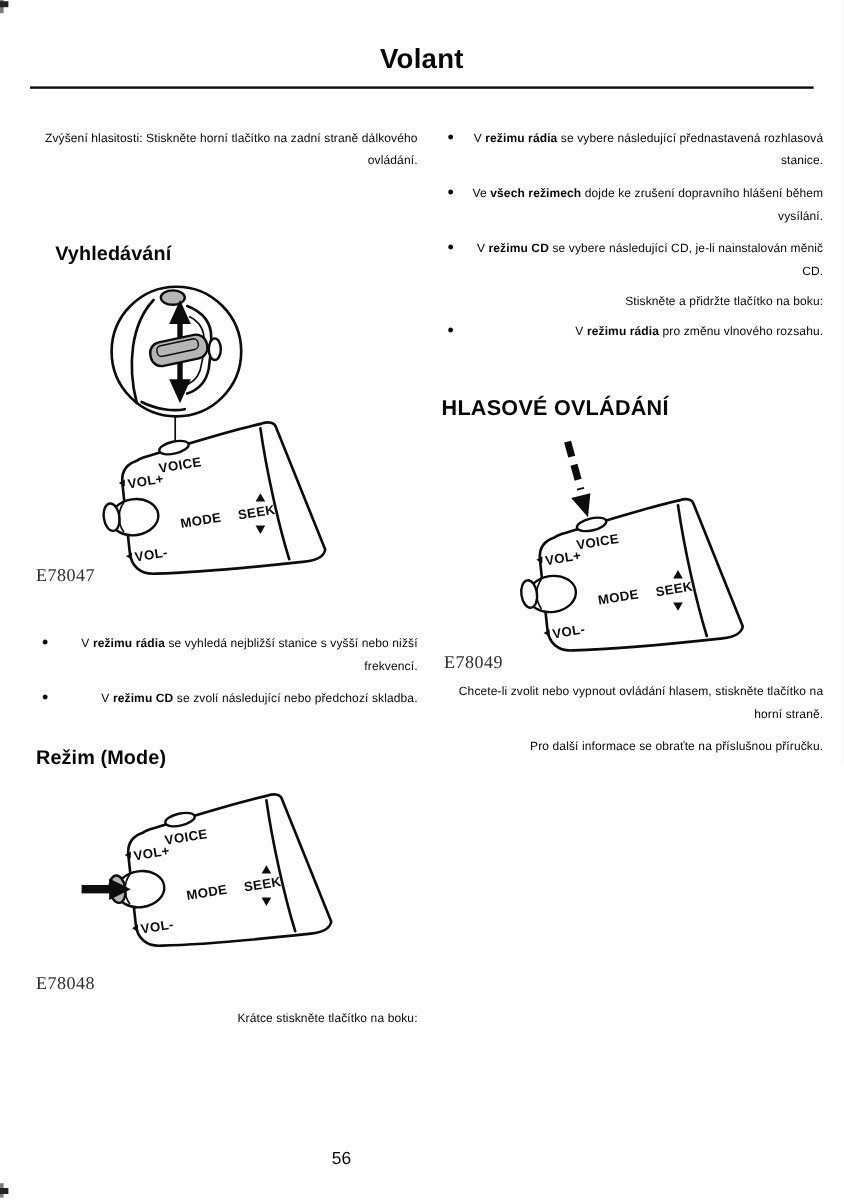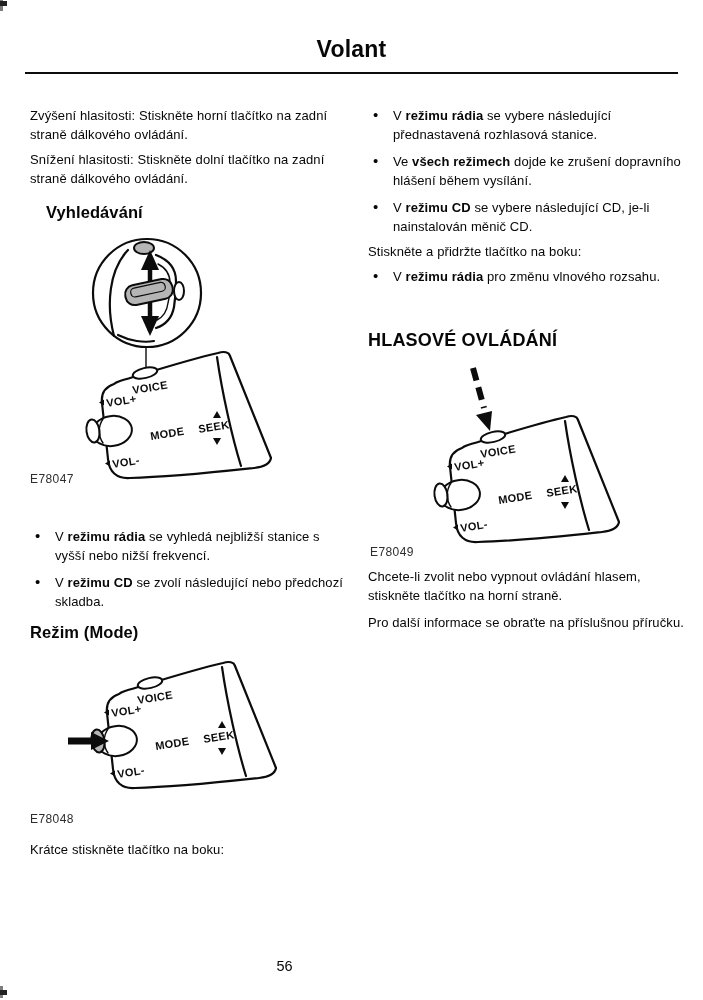--- a/index.html
+++ b/index.html
@@ -2,30 +2,30 @@
 <html><head>
 <meta charset="utf-8">
 <style>
   html,body{margin:0;padding:0;background:#e8e8e8;}
   #page{
     position:relative;width:703px;height:1000px;background:#ffffff;
     font-family:"Liberation Sans","DejaVu Sans",sans-serif;color:#070707;
     overflow:hidden;margin:0 auto;
   }
   .abs{position:absolute;}
-  .body-text{font-size:13px;line-height:19px;letter-spacing:0.1px;}
+  .body-text{font-size:10px;line-height:19px;letter-spacing:0.1px;text-align:right;}
   .col{width:318px;}
   h1.title{
     position:absolute;top:36px;left:0;width:703px;margin:0;text-align:center;
     font-size:23px;font-weight:700;letter-spacing:0.2px;
   }
   .rule{position:absolute;top:72px;left:25px;width:653px;height:2px;background:#0c0c0c;}
   .h3{font-size:16.5px;font-weight:700;margin:0;letter-spacing:0.1px;}
   .h2{font-size:18px;font-weight:700;margin:0;letter-spacing:0.2px;}
-  .figlabel{font-size:12px;color:#2e2e2e;letter-spacing:0.4px;}
+  .figlabel{font-size:15px;color:#2e2e2e;letter-spacing:0.4px;font-family:Liberation Serif, serif;}
   .bullets{margin:0;padding:0;list-style:none;}
   .bullets li{position:relative;padding-left:25px;margin:0 0 8px 0;}
   .bullets li::before{content:"\2022";position:absolute;left:5px;top:-1px;font-size:15px;}
   p{margin:0;}
   strong{font-weight:700;}
   .pagenum{position:absolute;top:958px;left:0;width:569px;text-align:center;font-size:14.5px;}
   
   .art{position:absolute;background:#7d7d7d;}
   .art.dark{background:#222;}
   
@@ -44,21 +44,20 @@
 
   <div class="art" style="left:0;top:0;width:3px;height:11px;"></div>
   <div class="art dark" style="left:0;top:1px;width:7px;height:5px;"></div>
   <div class="art" style="left:0;top:986px;width:3px;height:12px;"></div>
   <div class="art dark" style="left:0;top:990px;width:7px;height:5px;"></div>
 
   <h1 class="title">Volant</h1>
   <div class="rule"></div>
 
   <p class="abs body-text col" style="left:30px;top:106px;">Zvýšení hlasitosti: Stiskněte horní tlačítko na zadní straně dálkového ovládání.</p>
-  <p class="abs body-text col" style="left:30px;top:150px;">Snížení hlasitosti: Stiskněte dolní tlačítko na zadní straně dálkového ovládání.</p>
   <div class="abs h3" style="left:46px;top:203px;">Vyhledávání</div>
 
   <svg width="270" height="262" viewBox="0 0 270 262" style="left:62px;top:233px;">
     <g>
       <circle class="ln" cx="85" cy="60" r="54" fill="#ffffff"></circle>
       <path class="ln" d="M 52 103 C 44 72 47 37 66 17"></path>
       <path class="ln" d="M 56 102 C 68 108 82 110 92 108"></path>
       <path class="ln" d="M 94 22 C 107 27 114 36 114 48 C 114 58 113 68 112 74 C 110 85 103 92 94 95"></path>
       <path class="ln thin" d="M 96 31 C 104 35 108 42 108 50 C 108 58 107 66 106 70 C 105 78 101 84 95 87"></path>
       <ellipse class="fillg" cx="82" cy="15" rx="10" ry="6"></ellipse>

